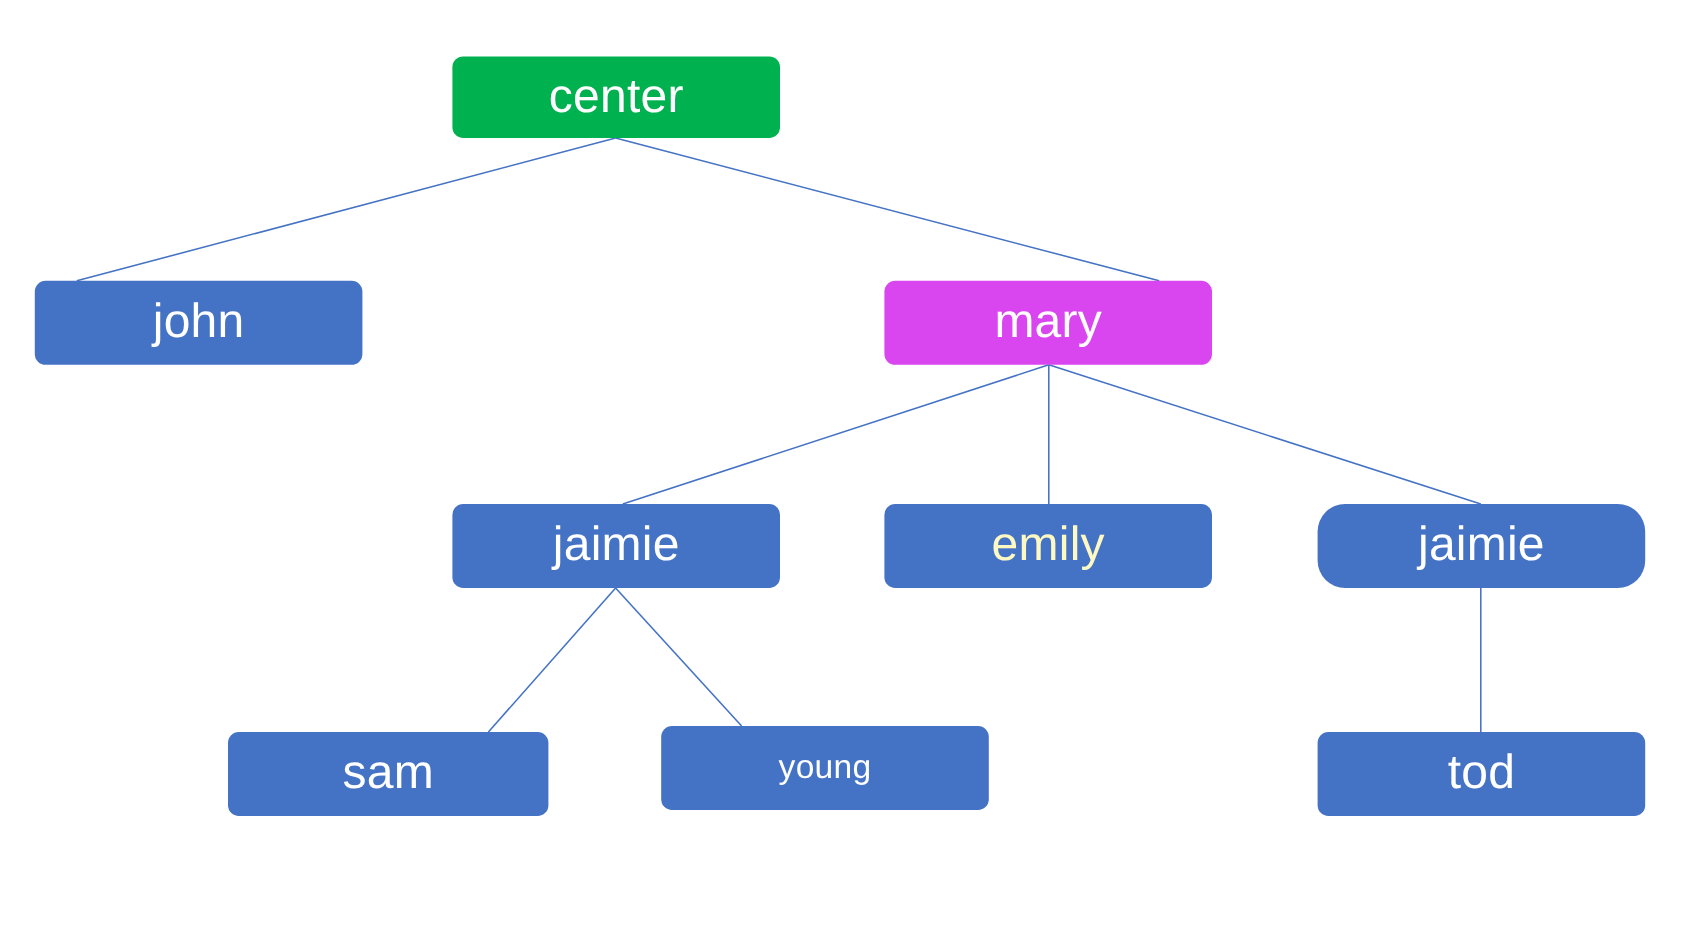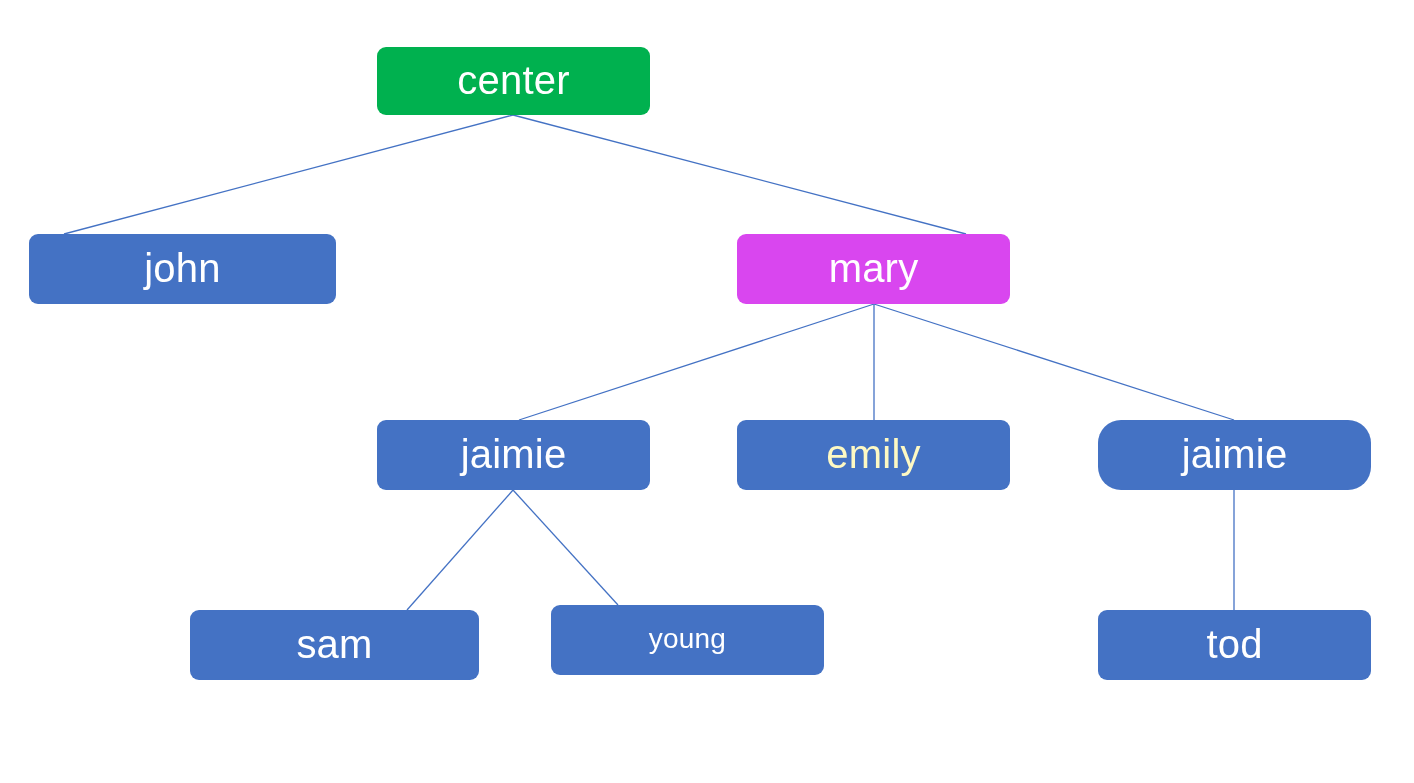--- a/index.html
+++ b/index.html
@@ -56,36 +56,36 @@
       <line x1="874" y1="304" x2="874" y2="420" stroke="#4472c4" stroke-width="1.3" shape-rendering="geometricPrecision"></line>
       <line x1="874" y1="304" x2="1234" y2="420" stroke="#4472c4" stroke-width="1.3" shape-rendering="geometricPrecision"></line>
       <line x1="513" y1="490" x2="407" y2="610" stroke="#4472c4" stroke-width="1.3" shape-rendering="geometricPrecision"></line>
       <line x1="513" y1="490" x2="618" y2="605" stroke="#4472c4" stroke-width="1.3" shape-rendering="geometricPrecision"></line>
       <line x1="1234" y1="490" x2="1234" y2="610" stroke="#4472c4" stroke-width="1.3" shape-rendering="geometricPrecision"></line>
     </svg>
   <div id="node-layer">
       <div class="node" style="left: 377px; top: 47px; width: 273px; height: 68px; background: rgb(0, 177, 79); color: rgb(255, 255, 255); font-size: 40px;">
         <span class="node-label">center</span>
       </div>
-      <div class="node" style="left: 29px; top: 234px; width: 307px; height: 70px; background: rgb(68, 114, 196); color: rgb(255, 255, 255); font-size: 40px;">
+      <div class="node" style="left: 29px; top: 234px; width: 273px; height: 70px; background: rgb(68, 114, 196); color: rgb(255, 255, 255); font-size: 40px;">
         <span class="node-label">john</span>
       </div>
       <div class="node" style="left: 737px; top: 234px; width: 273px; height: 70px; background: #d946ef; color: rgb(255, 255, 255); font-size: 40px;">
         <span class="node-label">mary</span>
       </div>
       <div class="node" style="left: 377px; top: 420px; width: 273px; height: 70px; background: rgb(68, 114, 196); color: rgb(255, 255, 255); font-size: 40px;">
         <span class="node-label">jaimie</span>
       </div>
       <div class="node" style="left: 737px; top: 420px; width: 273px; height: 70px; background: rgb(68, 114, 196); color: #fef9c3; font-size: 40px;">
         <span class="node-label">emily</span>
       </div>
       <div class="node" style="left: 1098px; top: 420px; width: 273px; height: 70px; background: rgb(68, 114, 196); color: rgb(255, 255, 255); font-size: 40px; border-radius: 23px;">
         <span class="node-label">jaimie</span>
       </div>
-      <div class="node" style="left: 190px; top: 610px; width: 289px; height: 70px; background: rgb(68, 114, 196); color: rgb(255, 255, 255); font-size: 40px; justify-content: center;">
+      <div class="node" style="left: 190px; top: 610px; width: 267px; height: 70px; background: rgb(68, 114, 196); color: rgb(255, 255, 255); font-size: 40px; justify-content: center;">
         <span class="node-label">sam</span>
       </div>
       <div class="node" style="left: 551px; top: 605px; width: 273px; height: 70px; background: rgb(68, 114, 196); color: rgb(255, 255, 255); font-size: 28px;">
         <span class="node-label">young</span>
       </div>
       <div class="node" style="left: 1098px; top: 610px; width: 273px; height: 70px; background: rgb(68, 114, 196); color: rgb(255, 255, 255); font-size: 40px;">
         <span class="node-label">tod</span>
       </div>
     </div>
 </div>

